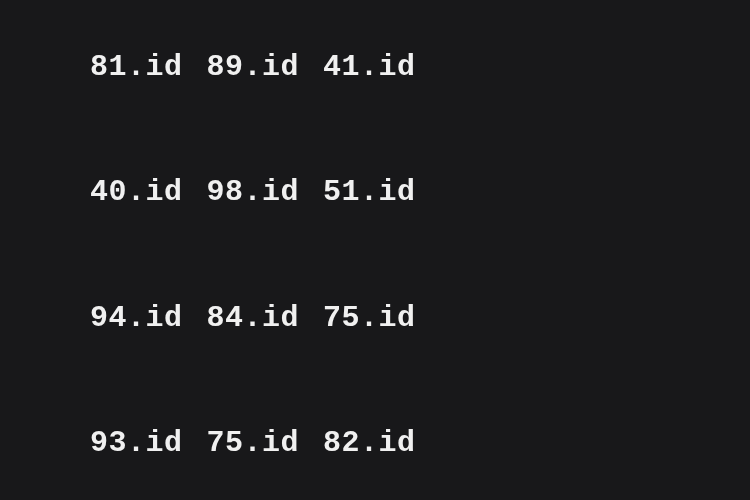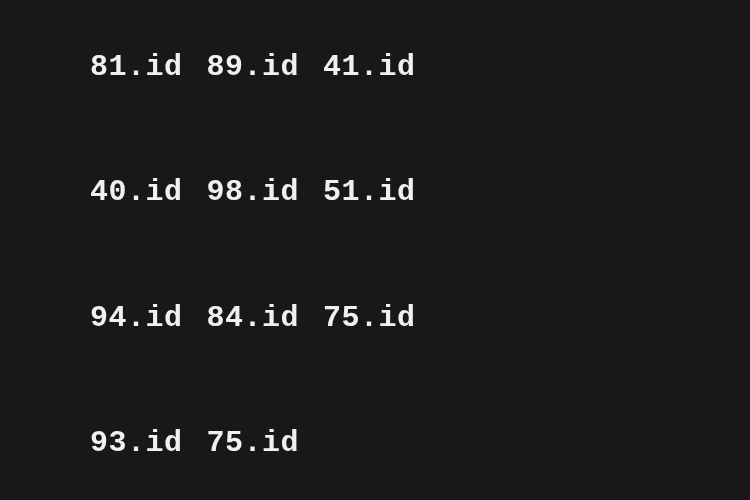--- a/index.html
+++ b/index.html
@@ -46,13 +46,14 @@
 
 <div class="row">
   <span class="item">94.id</span>
   <span class="item">84.id</span>
   <span class="item">75.id</span>
 </div>
 
 <div class="row">
   <span class="item">93.id</span>
   <span class="item">75.id</span>
+  <span class="item">82.id</span>
 </div>
 
 </body></html>

